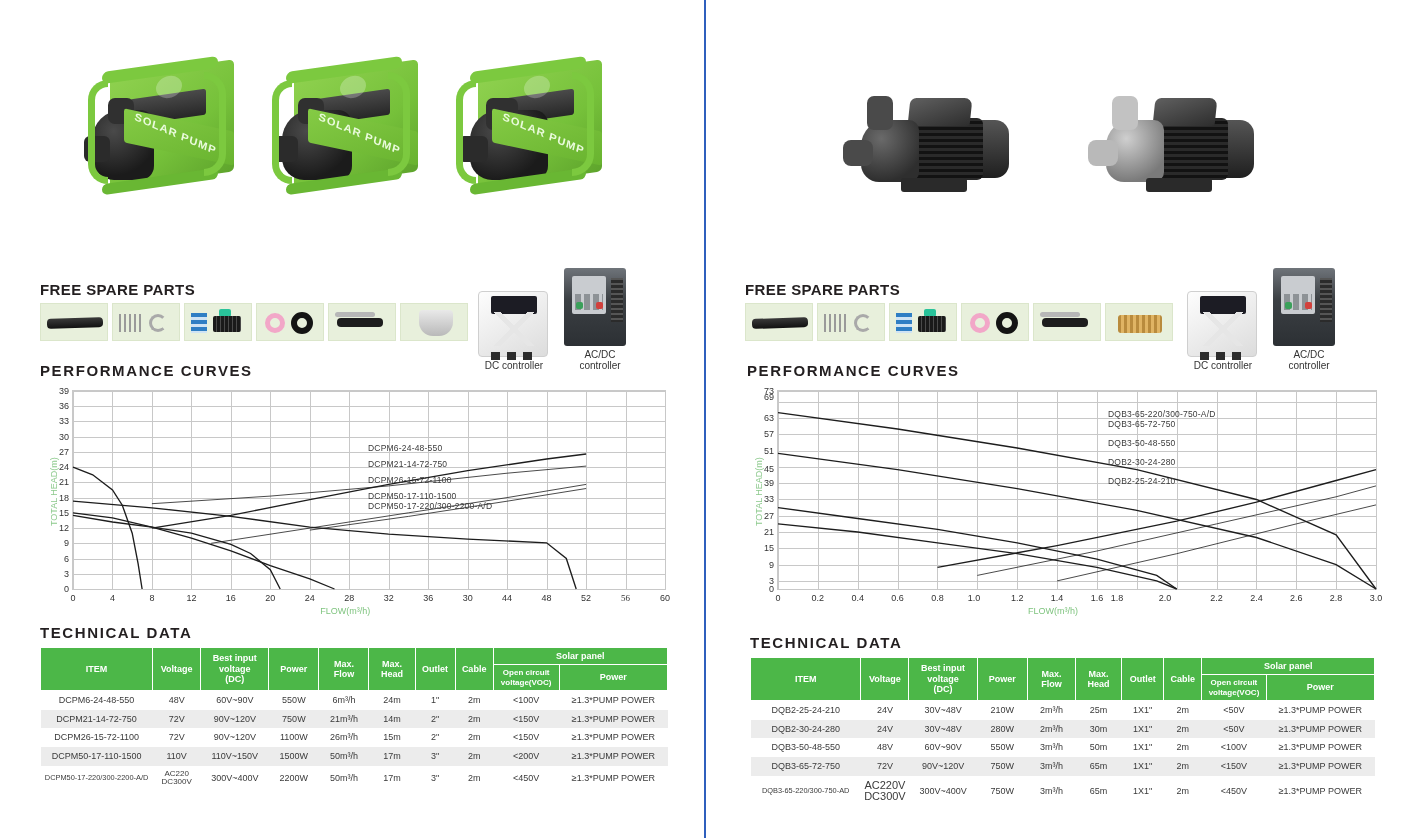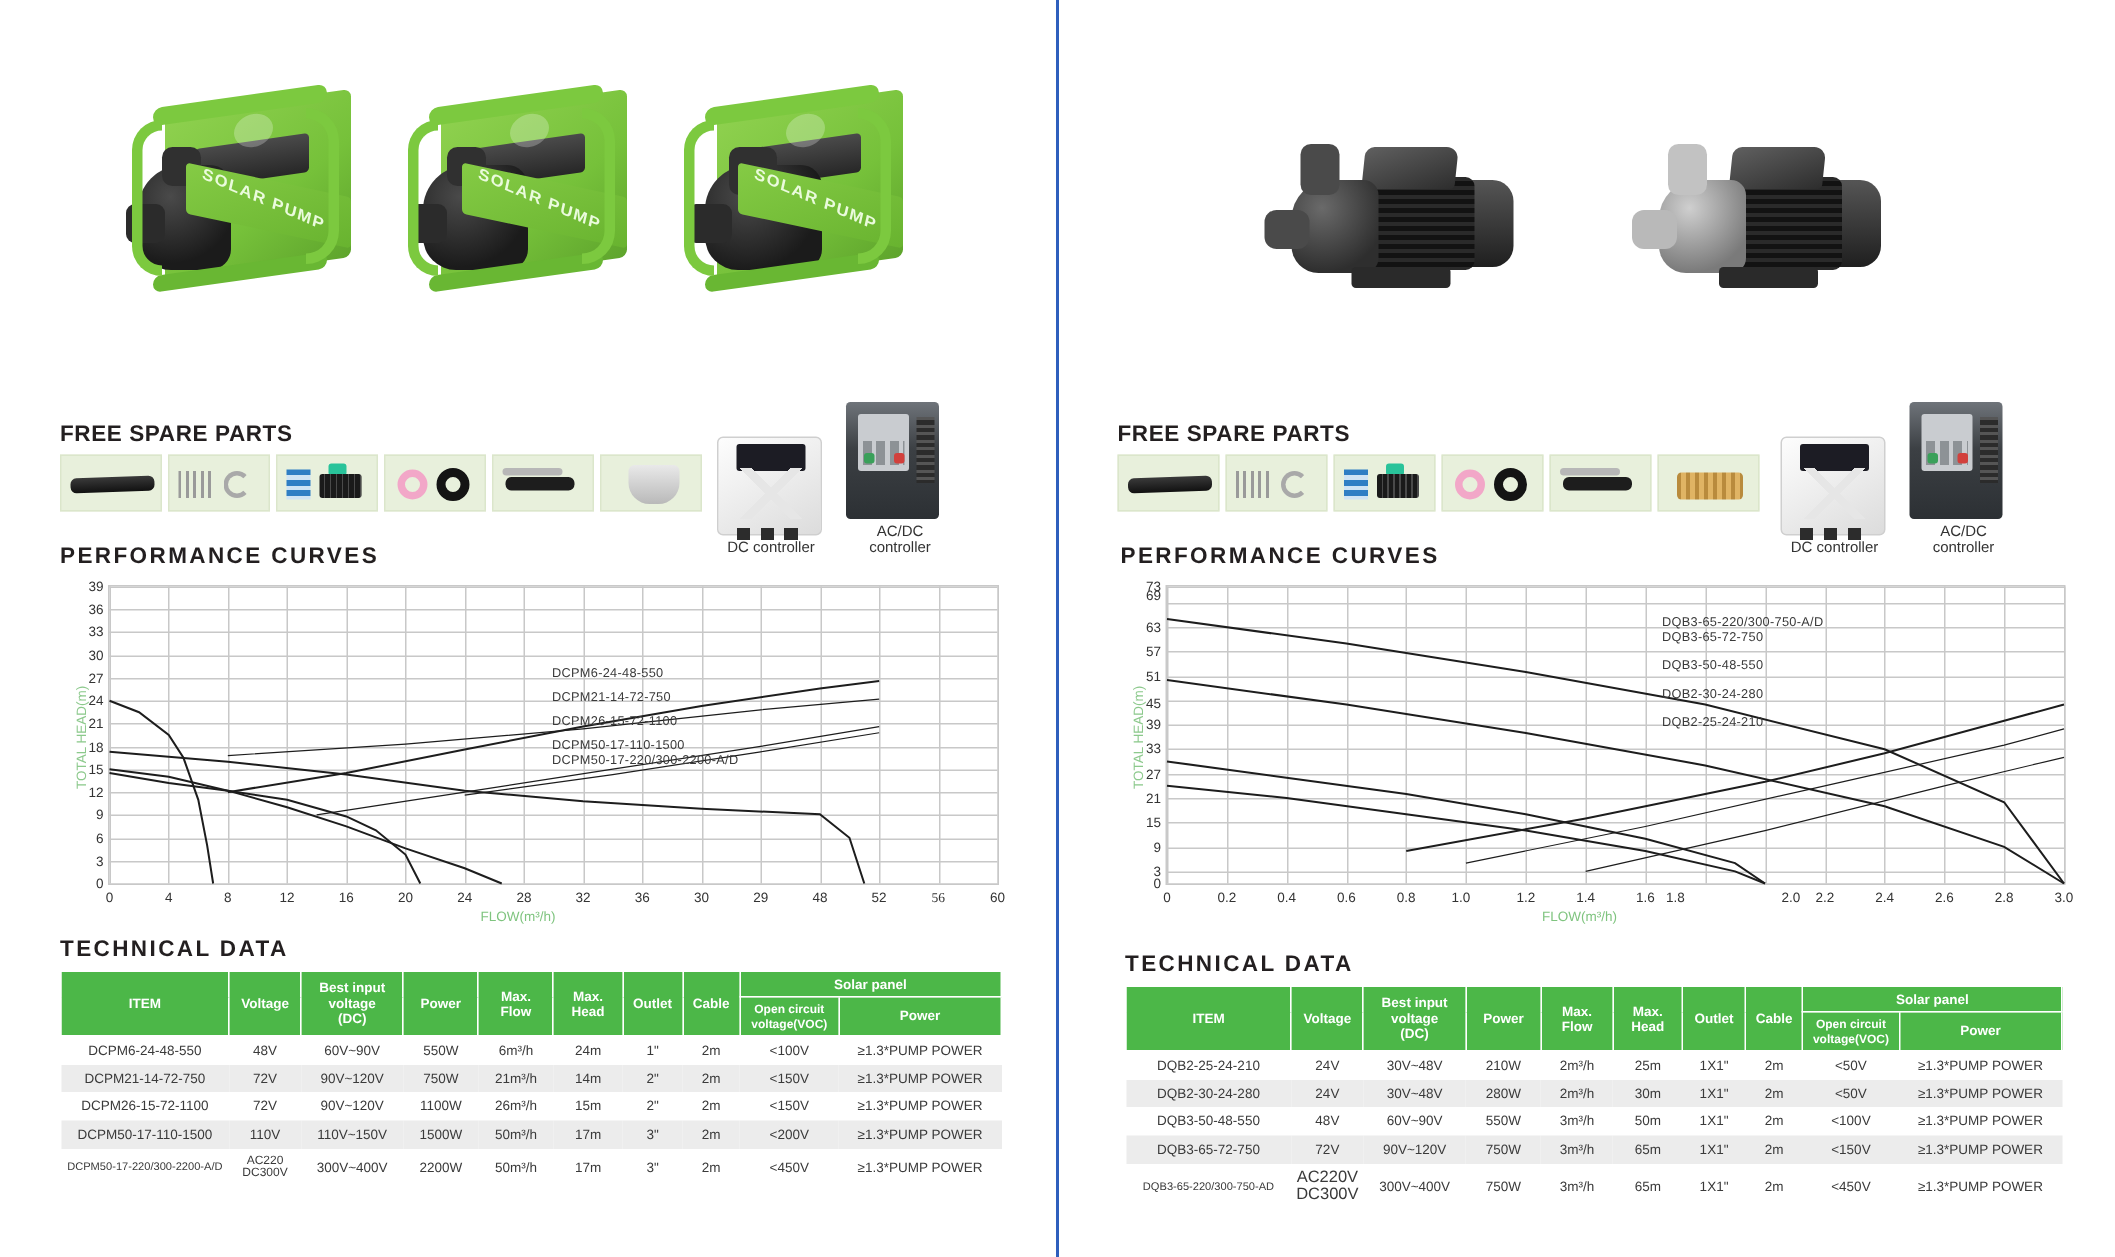--- a/index.html
+++ b/index.html
@@ -299,21 +299,21 @@
           <div class="axis-x-lbl" style="left: 236.8px;">24</div>
           <div class="gridline v" style="left: 276.267px;"></div>
           <div class="axis-x-lbl" style="left: 276.267px;">28</div>
           <div class="gridline v" style="left: 315.733px;"></div>
           <div class="axis-x-lbl" style="left: 315.733px;">32</div>
           <div class="gridline v" style="left: 355.2px;"></div>
           <div class="axis-x-lbl" style="left: 355.2px;">36</div>
           <div class="gridline v" style="left: 394.667px;"></div>
           <div class="axis-x-lbl" style="left: 394.667px;">30</div>
           <div class="gridline v" style="left: 434.133px;"></div>
-          <div class="axis-x-lbl" style="left: 434.133px;">29</div>
+          <div class="axis-x-lbl" style="left: 434.133px;">44</div>
           <div class="gridline v" style="left: 473.6px;"></div>
           <div class="axis-x-lbl" style="left: 473.6px;">48</div>
           <div class="gridline v" style="left: 513.067px;"></div>
           <div class="axis-x-lbl" style="left: 513.067px;">52</div>
           <div class="gridline v" style="left: 552.533px;"></div>
           <div class="axis-x-lbl" style="left: 552.533px; font-family: Liberation Serif, serif;">56</div>
           <div class="gridline v" style="left: 592px;"></div>
           <div class="axis-x-lbl" style="left: 592px;">60</div>
           <div class="gridline h" style="top: 198px;"></div>
           <div class="axis-y-lbl" style="top: 198px;">0</div>
@@ -554,21 +554,21 @@
           <div class="axis-x-lbl" style="left: 196px;">1.0</div>
           <div class="gridline v" style="left: 239.2px;"></div>
           <div class="axis-x-lbl" style="left: 239.2px;">1.2</div>
           <div class="gridline v" style="left: 279.067px;"></div>
           <div class="axis-x-lbl" style="left: 279.067px;">1.4</div>
           <div class="gridline v" style="left: 318.933px;"></div>
           <div class="axis-x-lbl" style="left: 318.933px;">1.6</div>
           <div class="gridline v" style="left: 358.8px;"></div>
           <div class="axis-x-lbl" style="left: 339px;">1.8</div>
           <div class="gridline v" style="left: 398.667px;"></div>
-          <div class="axis-x-lbl" style="left: 416px;">2.0</div>
+          <div class="axis-x-lbl" style="left: 387px;">2.0</div>
           <div class="gridline v" style="left: 438.533px;"></div>
           <div class="axis-x-lbl" style="left: 438.533px;">2.2</div>
           <div class="gridline v" style="left: 478.4px;"></div>
           <div class="axis-x-lbl" style="left: 478.4px;">2.4</div>
           <div class="gridline v" style="left: 518.267px;"></div>
           <div class="axis-x-lbl" style="left: 518.267px;">2.6</div>
           <div class="gridline v" style="left: 558.133px;"></div>
           <div class="axis-x-lbl" style="left: 558.133px;">2.8</div>
           <div class="gridline v" style="left: 598px;"></div>
           <div class="axis-x-lbl" style="left: 598px;">3.0</div>

